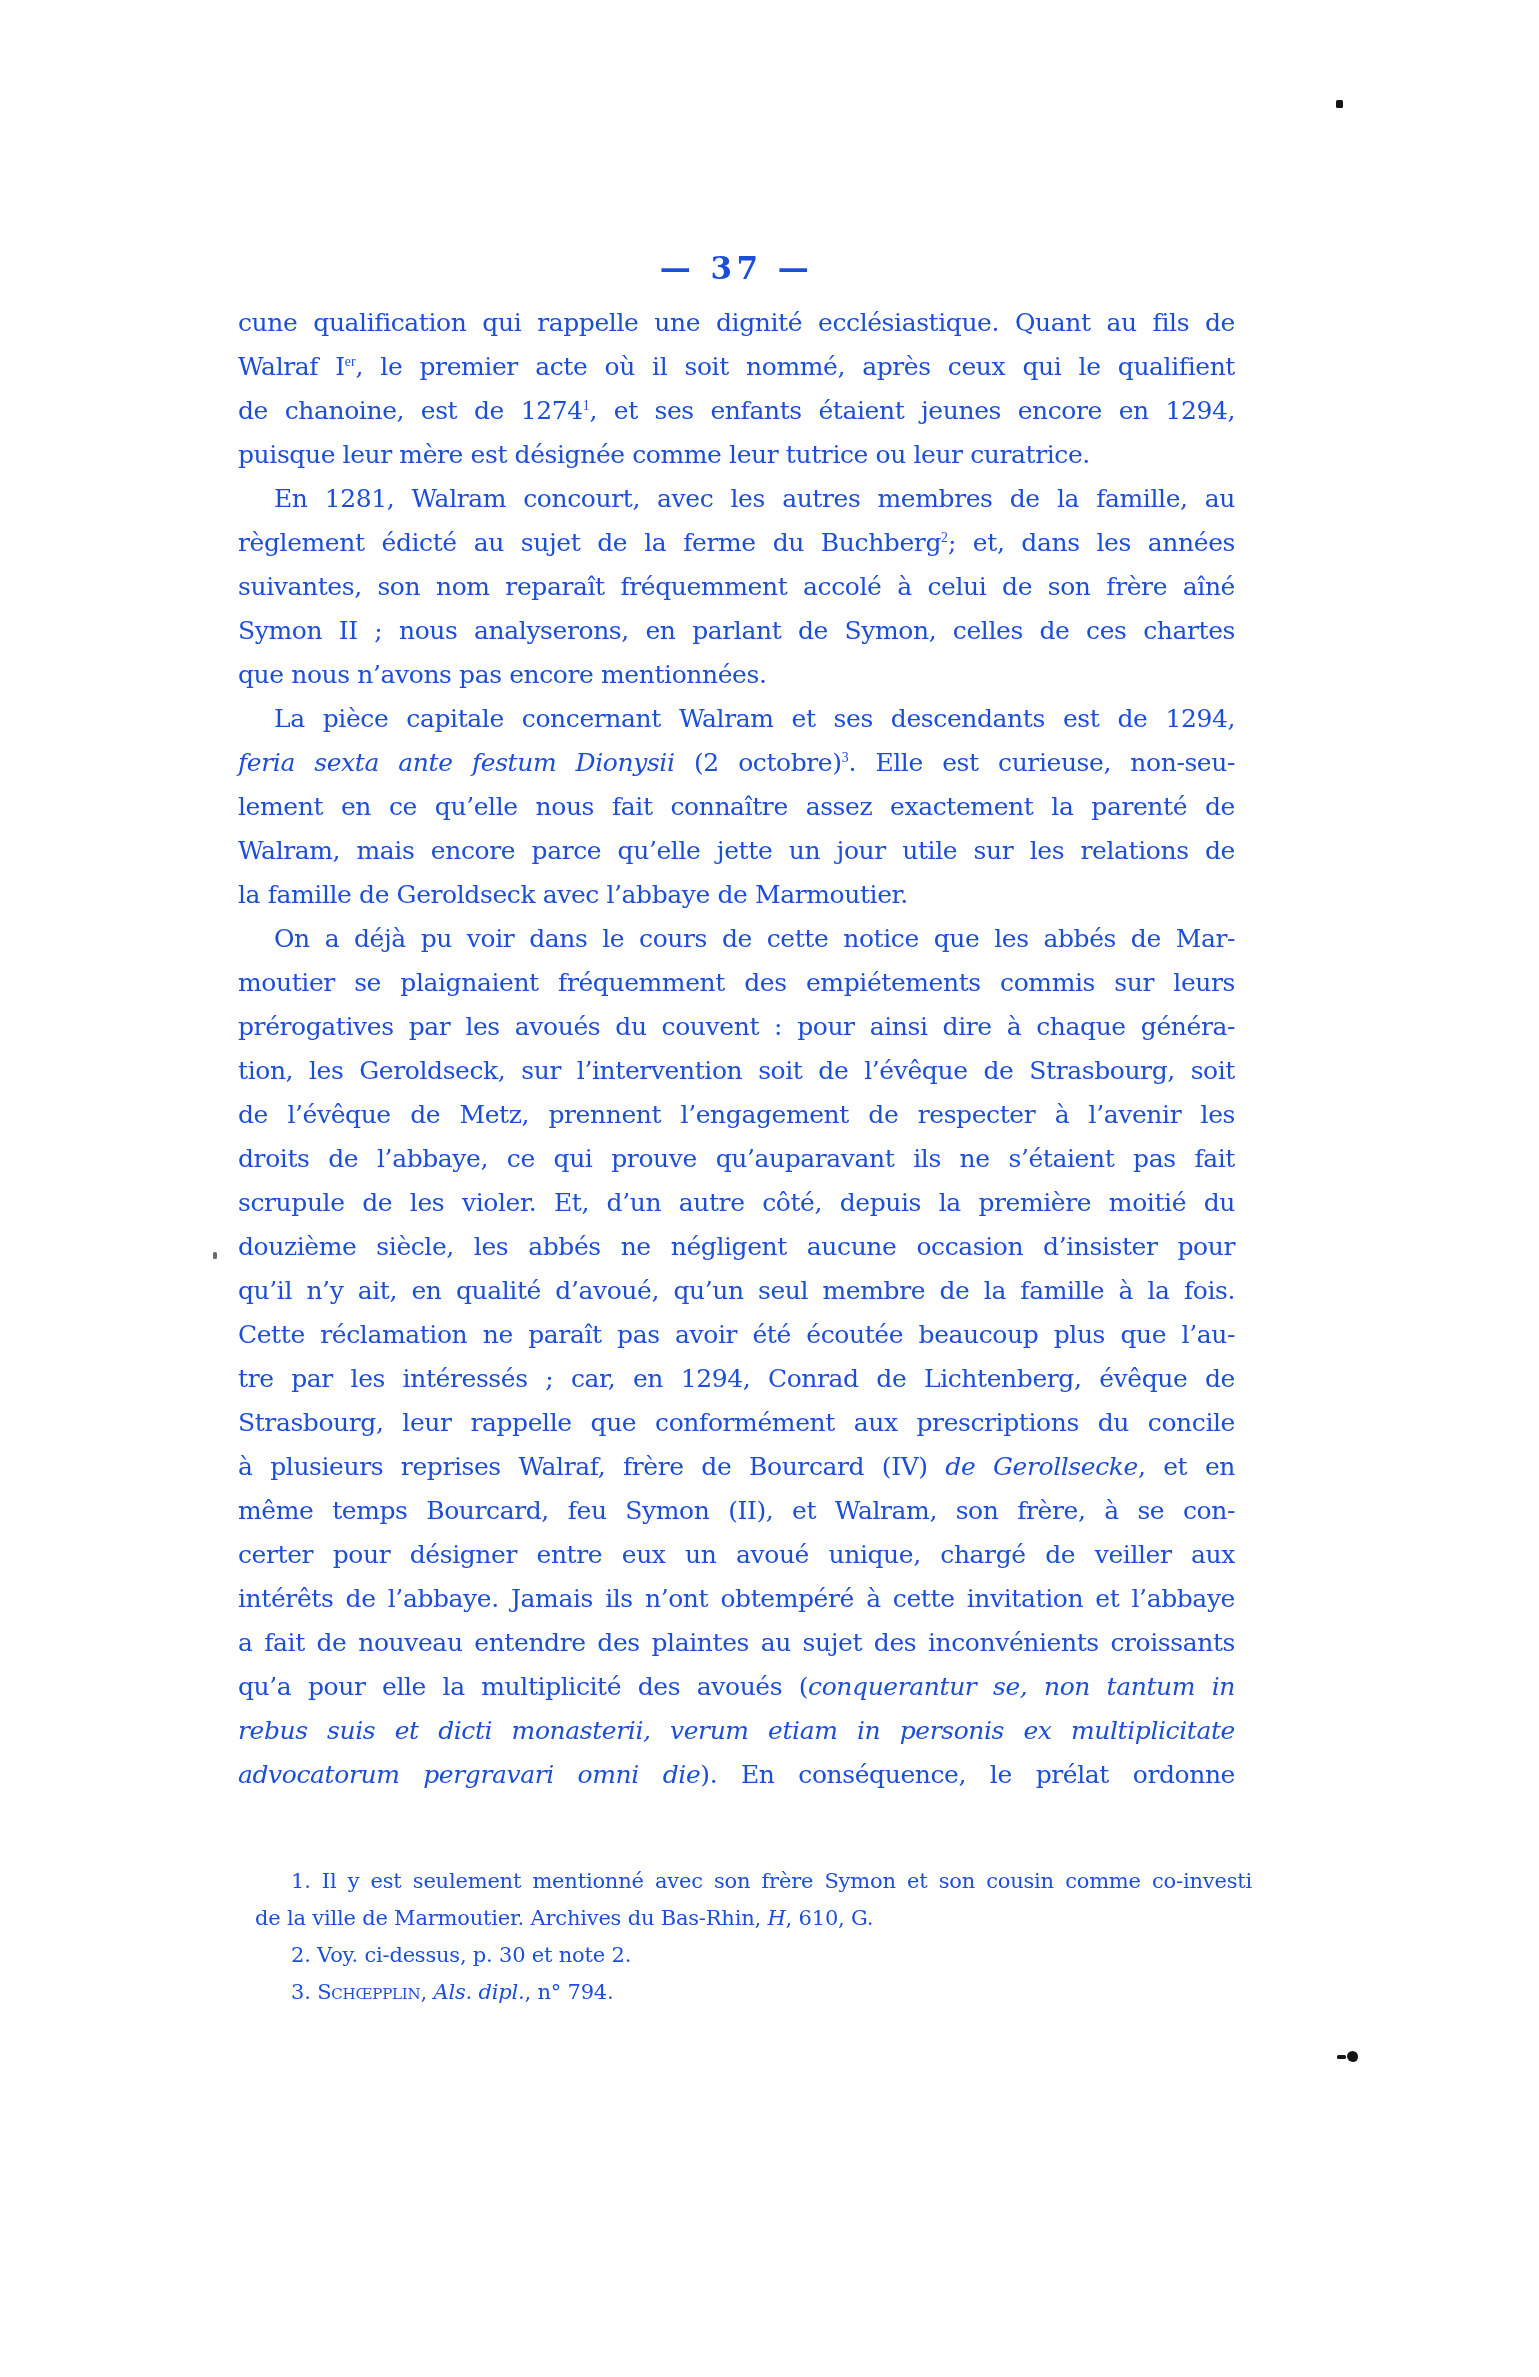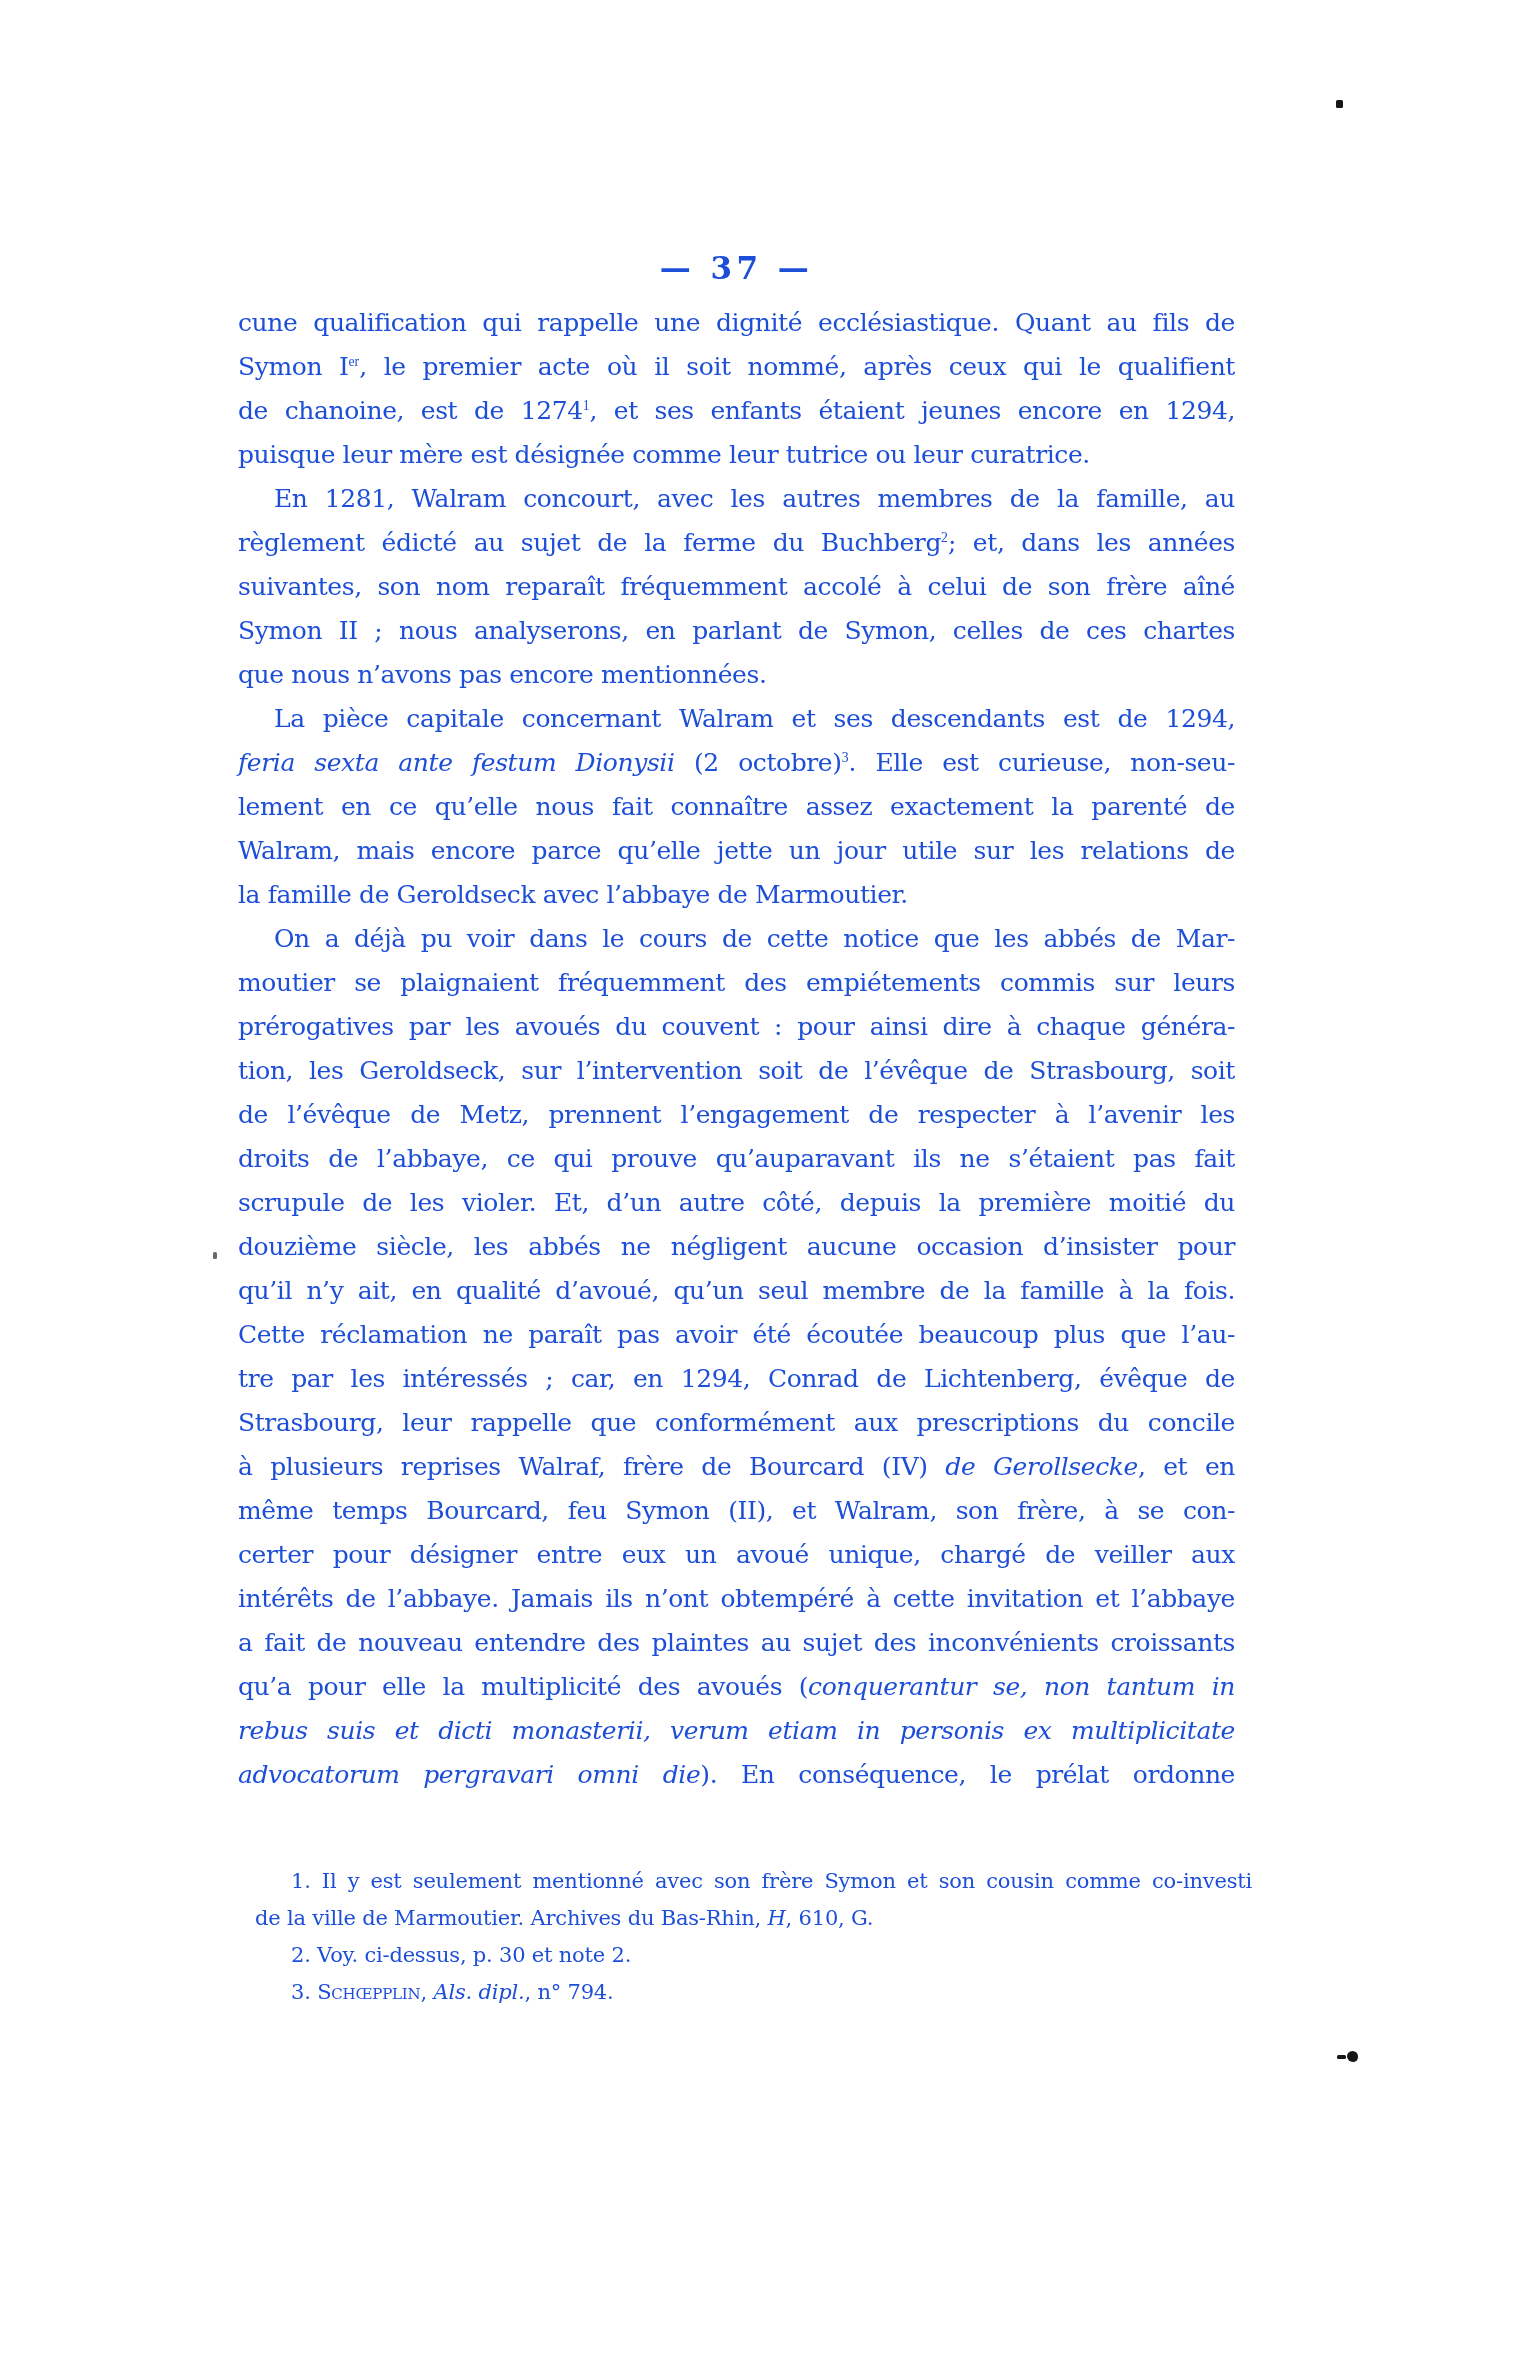--- a/index.html
+++ b/index.html
@@ -56,21 +56,21 @@
   .speck-c{ left:213px; top:1252px; width:3.7px; height:6.7px; background:#6a6a6a; border-radius:1.5px; }
 </style>
 </head>
 <body>
 
 <div class="page">
   <div class="page-header">— 37 —</div>
 
   <div class="body-text">
       <div class="line j"><span>cune qualification qui rappelle une dignité ecclésiastique. Quant au fils de</span></div>
-      <div class="line j"><span>Symon I</span><sup>er</sup><span>, le premier acte où il soit nommé, après ceux qui le qualifient</span></div>
+      <div class="line j"><span>Walraf I</span><sup>er</sup><span>, le premier acte où il soit nommé, après ceux qui le qualifient</span></div>
       <div class="line j"><span>de chanoine, est de 1274</span><sup>1</sup><span>, et ses enfants étaient jeunes encore en 1294,</span></div>
       <div class="line"><span>puisque leur mère est désignée comme leur tutrice ou leur curatrice.</span></div>
       <div class="line j ind"><span>En 1281, Walram concourt, avec les autres membres de la famille, au</span></div>
       <div class="line j"><span>règlement édicté au sujet de la ferme du Buchberg</span><sup>2</sup><span>; et, dans les années</span></div>
       <div class="line j"><span>suivantes, son nom reparaît fréquemment accolé à celui de son frère aîné</span></div>
       <div class="line j"><span>Symon II ; nous analyserons, en parlant de Symon, celles de ces chartes</span></div>
       <div class="line"><span>que nous n’avons pas encore mentionnées.</span></div>
       <div class="line j ind"><span>La pièce capitale concernant Walram et ses descendants est de 1294,</span></div>
       <div class="line j"><span class="it">feria sexta ante festum Dionysii </span><span>(2 octobre)</span><sup>3</sup><span>. Elle est curieuse, non-seu-</span></div>
       <div class="line j"><span>lement en ce qu’elle nous fait connaître assez exactement la parenté de</span></div>

